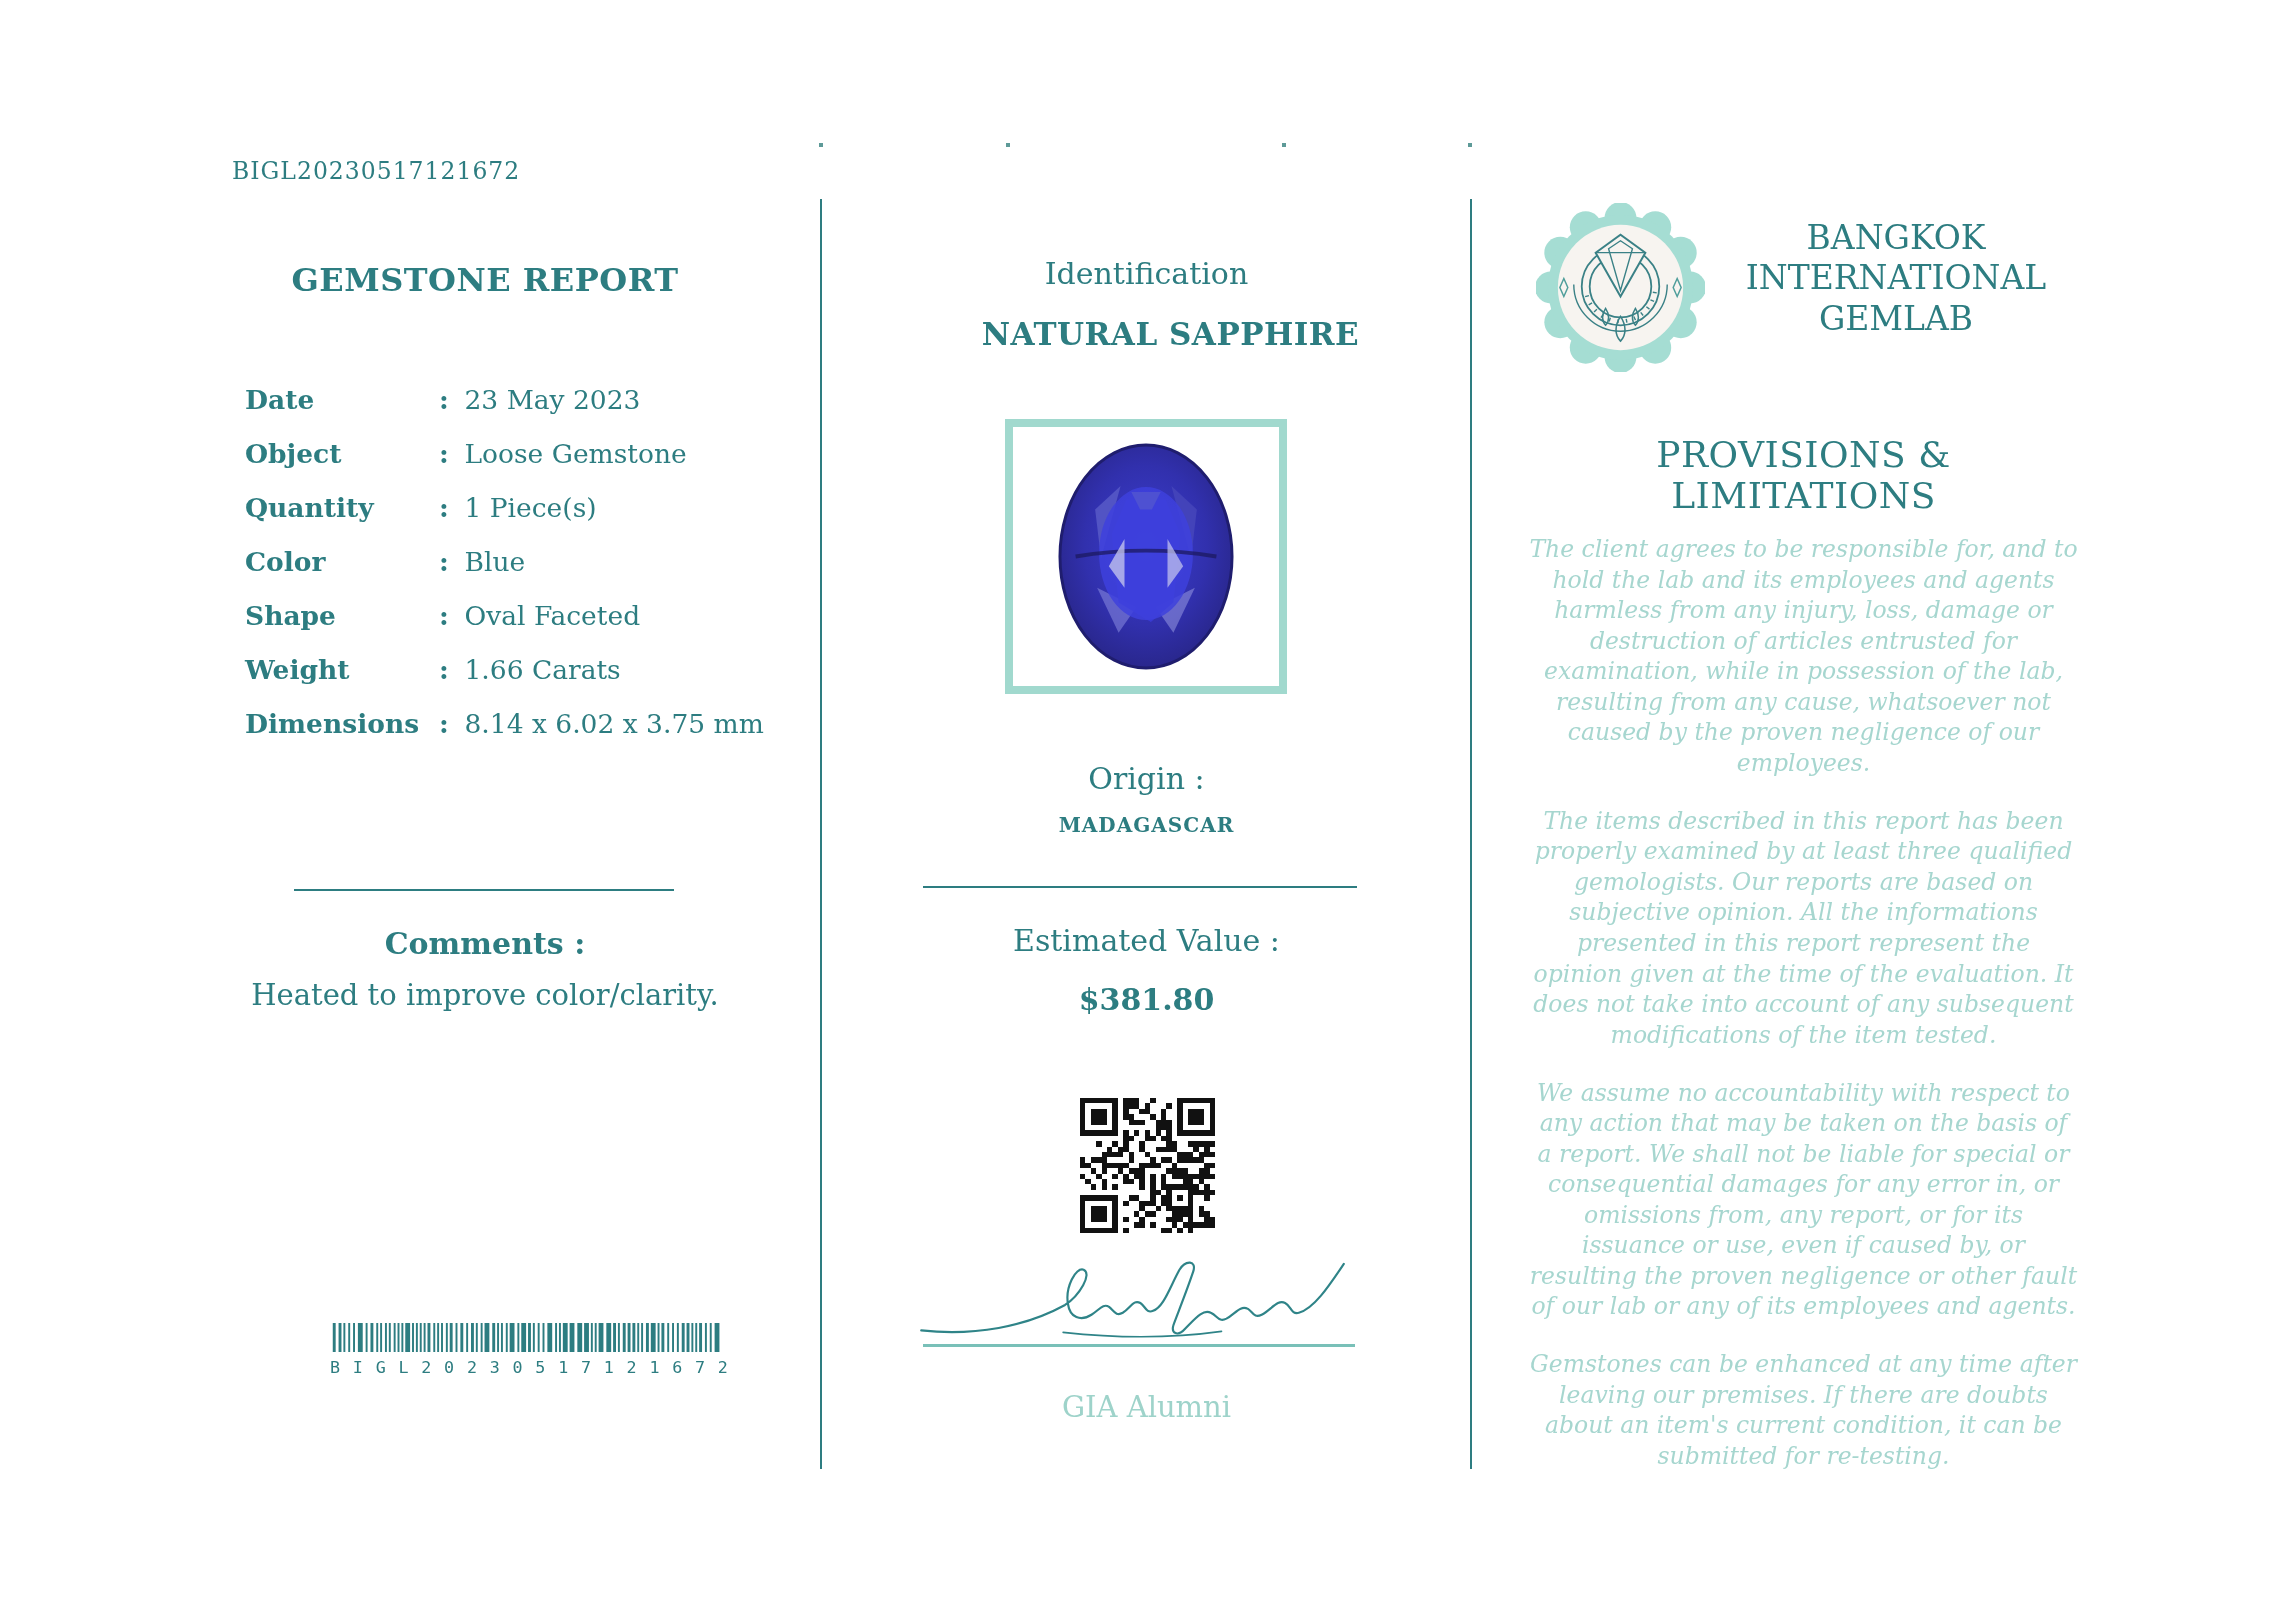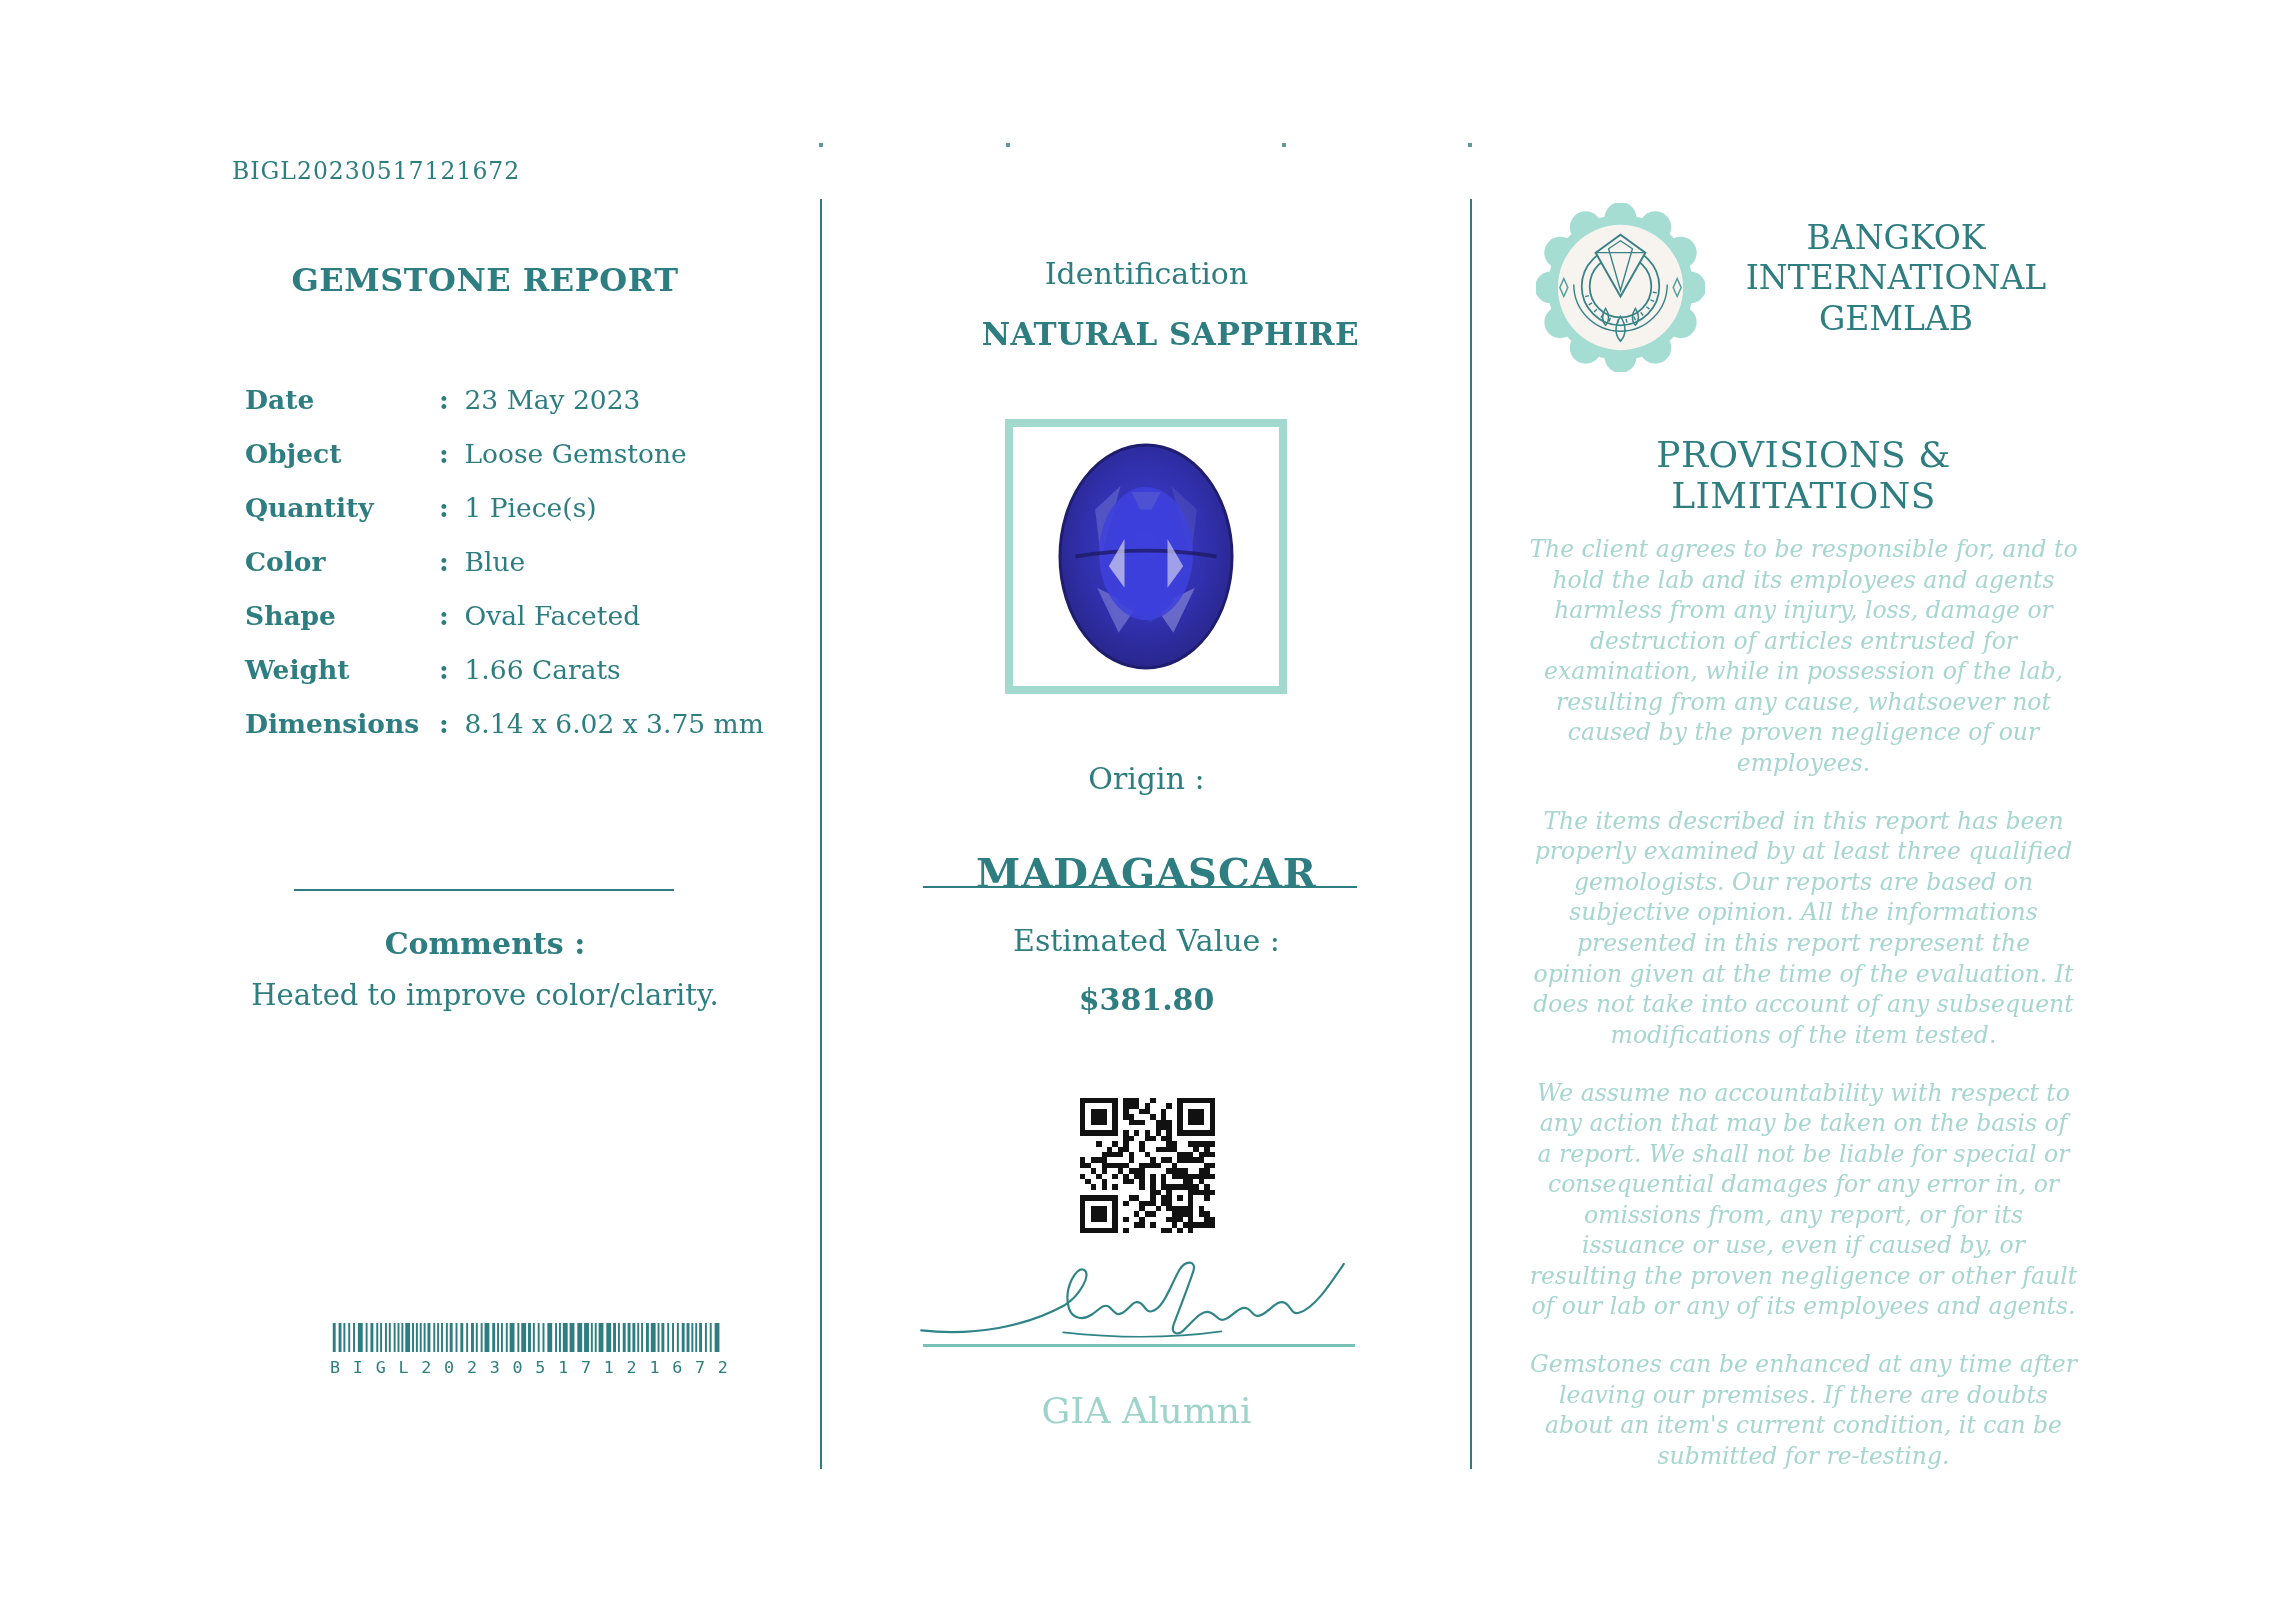--- a/index.html
+++ b/index.html
@@ -24,29 +24,29 @@
   #barcode{left:330px;top:1323px;width:398px;}
   #barcode-label{display:flex;justify-content:space-between;font-family:"DejaVu Sans Mono","Liberation Mono",monospace;font-size:16.7px;color:#2d7d81;margin-top:1px;}
   .vdivider{width:2px;background:#2e7d81;top:199px;height:1270px;}
   #divider-left{left:820px;}
   #divider-right{left:1470px;}
   .regmark{width:3.9px;height:3.9px;background:#5d9a98;top:143px;}
   #identification-label{left:823px;top:256px;width:647px;font-size:30px;}
   #identification-value{left:823px;top:316px;width:647px;font-size:31px;font-weight:bold;letter-spacing:0.5px;padding-left:24px;}
   #gem-frame{left:1005px;top:419px;width:282px;height:275px;border:8.8px solid #a1d9ce;background:#ffffff;box-sizing:border-box;display:flex;align-items:center;justify-content:center;}
   #origin-label{left:823px;top:761px;width:647px;font-size:30px;}
-  #origin-value{left:823px;top:813px;width:647px;font-size:40px;font-weight:bold;letter-spacing:1px;margin-top:36px;}
+  #origin-value{left:823px;top:813px;width:647px;font-size:20px;font-weight:bold;letter-spacing:1px;}
   #hr2{left:923px;top:886px;width:434px;}
   #value-label{left:823px;top:923px;width:647px;font-size:30px;}
   #value-amount{left:823px;top:982px;width:647px;font-size:30px;font-weight:bold;}
   #qr{left:1080px;top:1098px;width:135px;height:135px;}
   #signature-svg{left:916px;top:1258px;}
   #hr3{left:923px;top:1344px;width:432px;height:2.9px;background:#79c0b8;}
   #signatory-name{left:823px;top:1355px;width:647px;font-size:29px;color:#9ed3ca;}
-  #signatory-title{left:823px;top:1390px;width:647px;font-size:36px;color:#9ed3ca;text-align:center;}
+  #signatory-title{left:823px;top:1390px;width:647px;font-size:29px;color:#9ed3ca;text-align:center;}
   #logo{left:1536px;top:203px;}
   #lab-name{left:1710px;top:218px;width:372px;font-size:33px;line-height:1.22;color:#2d7d81;}
   #provisions-title{left:1524px;top:434px;width:559px;font-size:36px;letter-spacing:0.5px;}
   #provisions{left:1529px;top:534px;width:549px;font-style:italic;font-size:23.5px;line-height:1.3;color:#a6d6cf;text-align:center;}
   #provisions p{margin:0 0 27.4px 0;}
 </style>
 </head>
 <body>
 
 <div id="stage">

